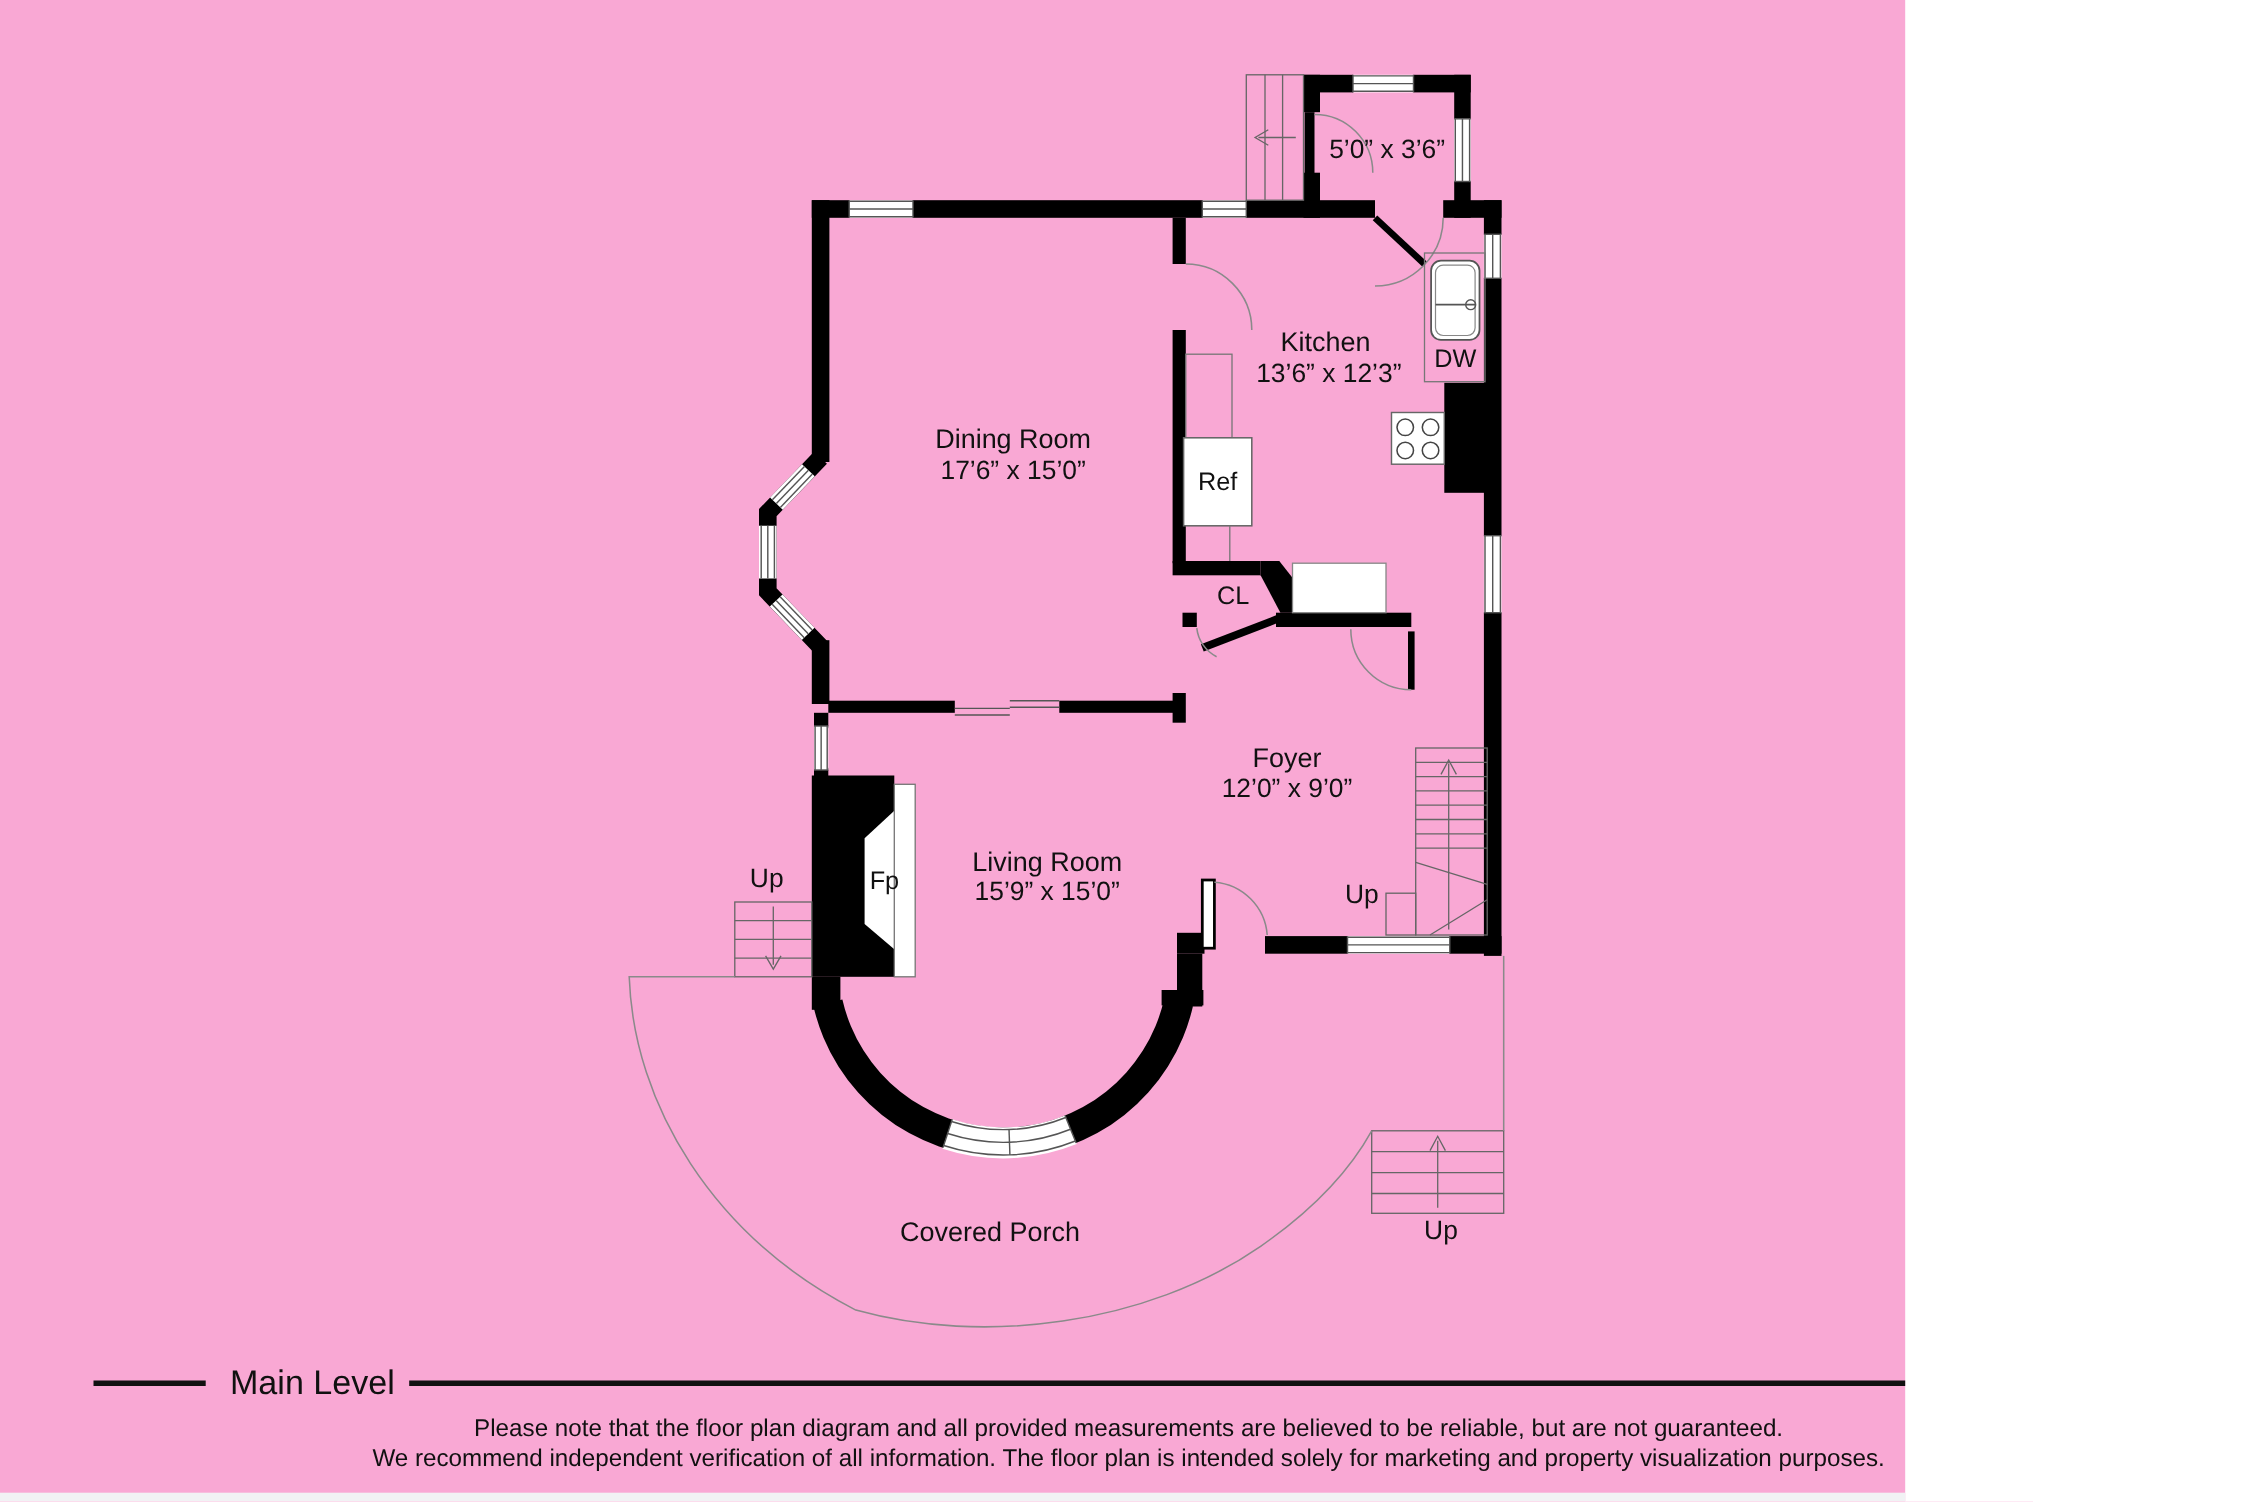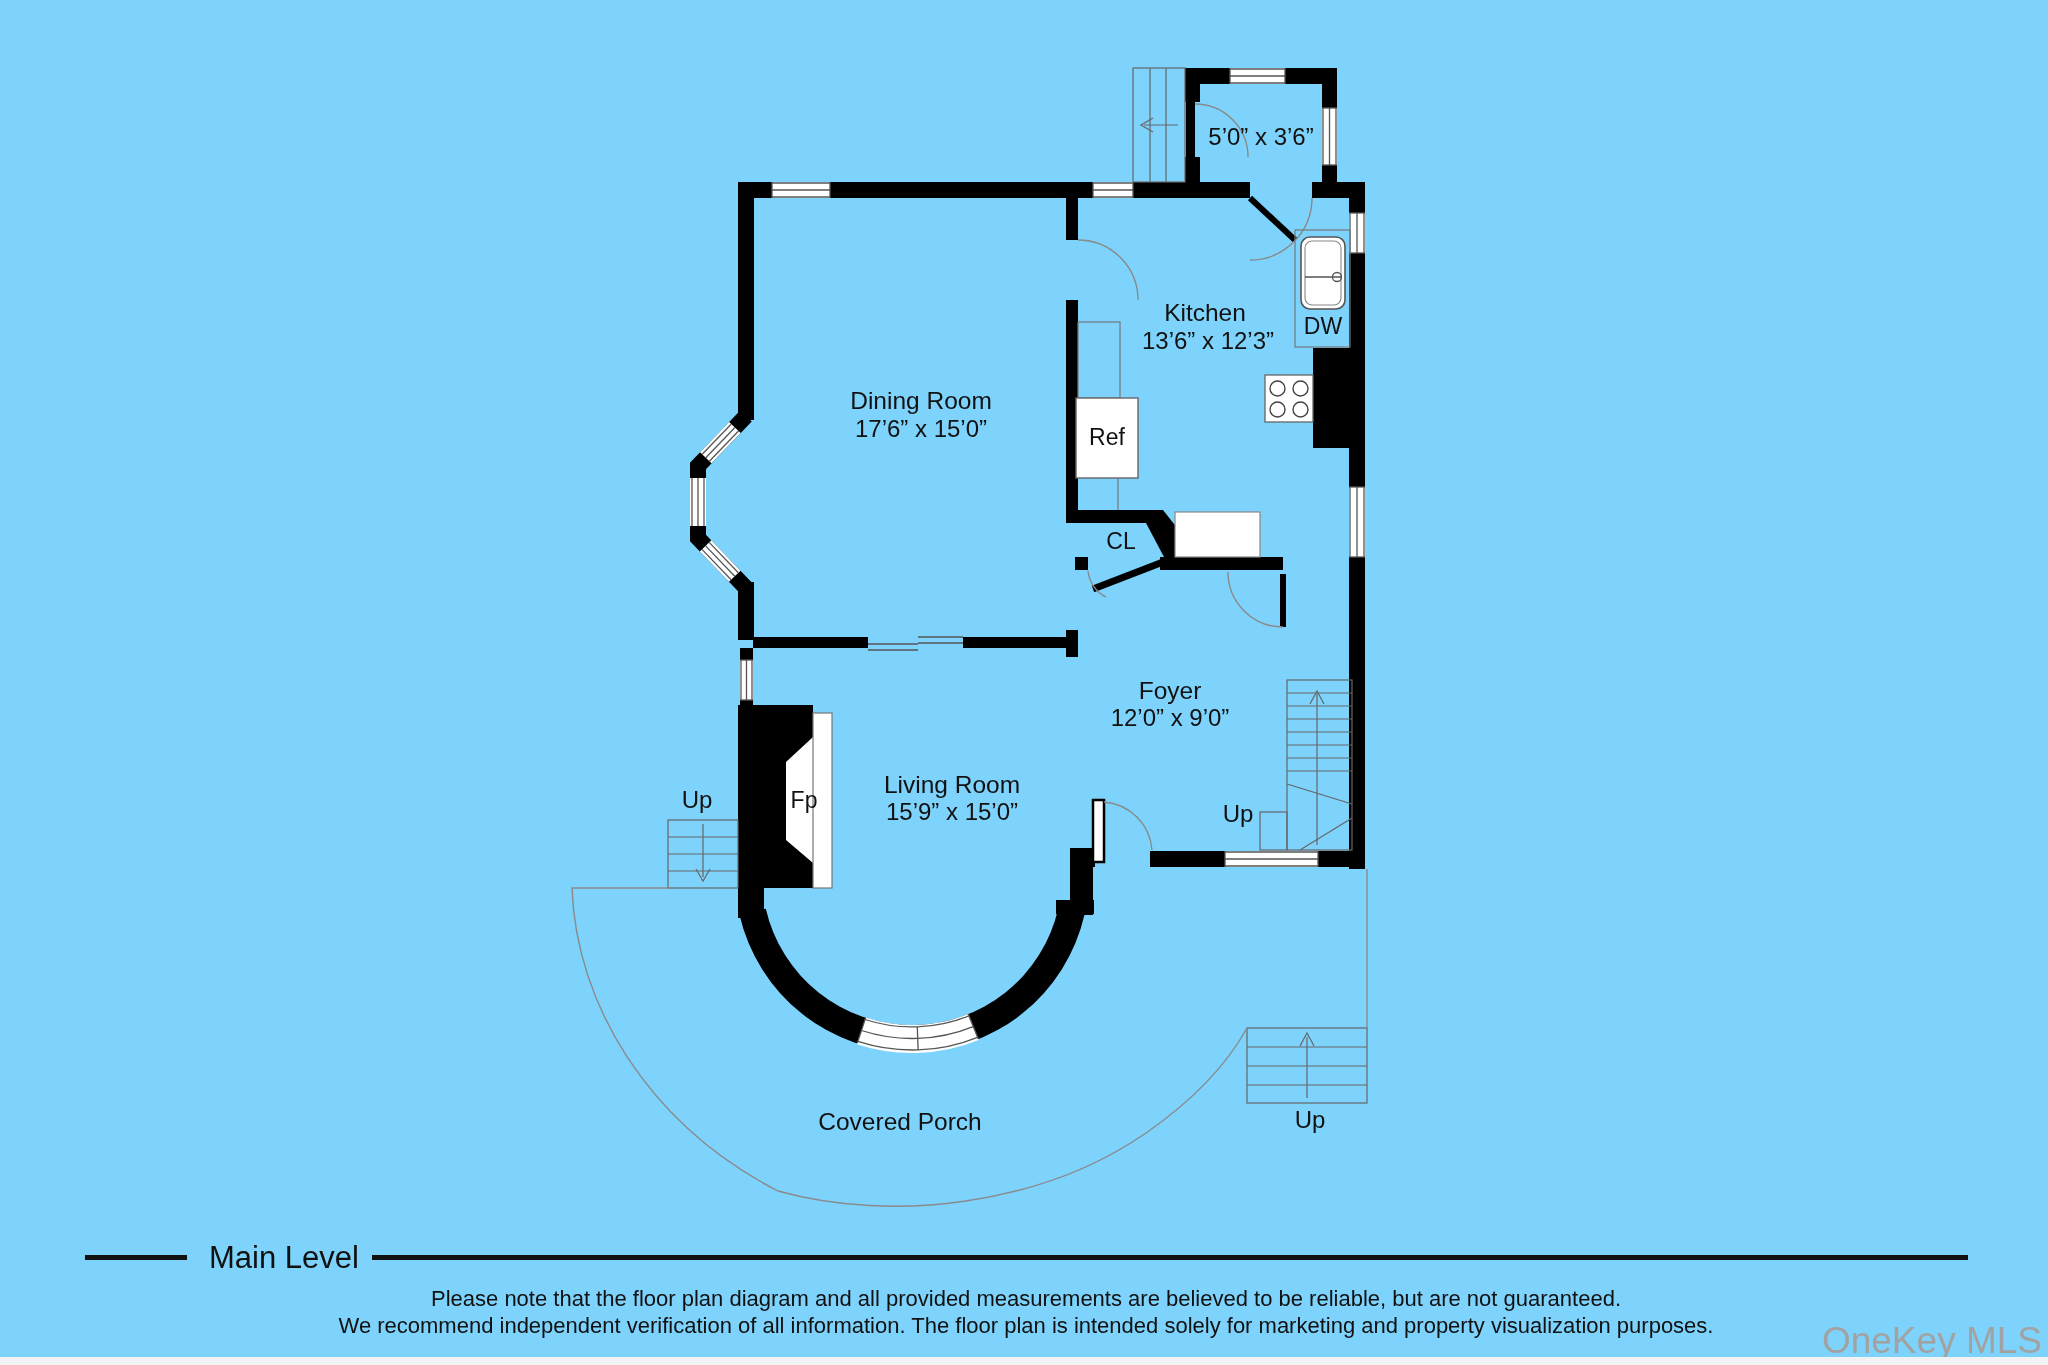--- a/index.html
+++ b/index.html
@@ -1,16 +1,16 @@
 <!DOCTYPE html>
 <html><head>
 <meta charset="utf-8">
 <style>
   html,body{margin:0;padding:0;background:#ffffff;}
-  #stage{position:relative;width:2048px;height:1365px;background:#7dd3fc;overflow:hidden;}
+  #stage{position:relative;width:1732px;height:1365px;background:#f9a8d4;overflow:hidden;}
   svg{position:absolute;left:0;top:0;}
   text{font-family:"Liberation Sans", sans-serif;fill:#111111;}
   .t-room{font-size:24.5px;}
   .t-dim{font-size:24px;}
   .t-fix{font-size:23px;}
   .t-up{font-size:24px;}
   .t-level{font-size:31px;}
   .t-disc{font-size:22px;}
   .t-mark{font-size:37px;fill:#a2a2a2;}
   .wall{fill:#000000;stroke:none;}

